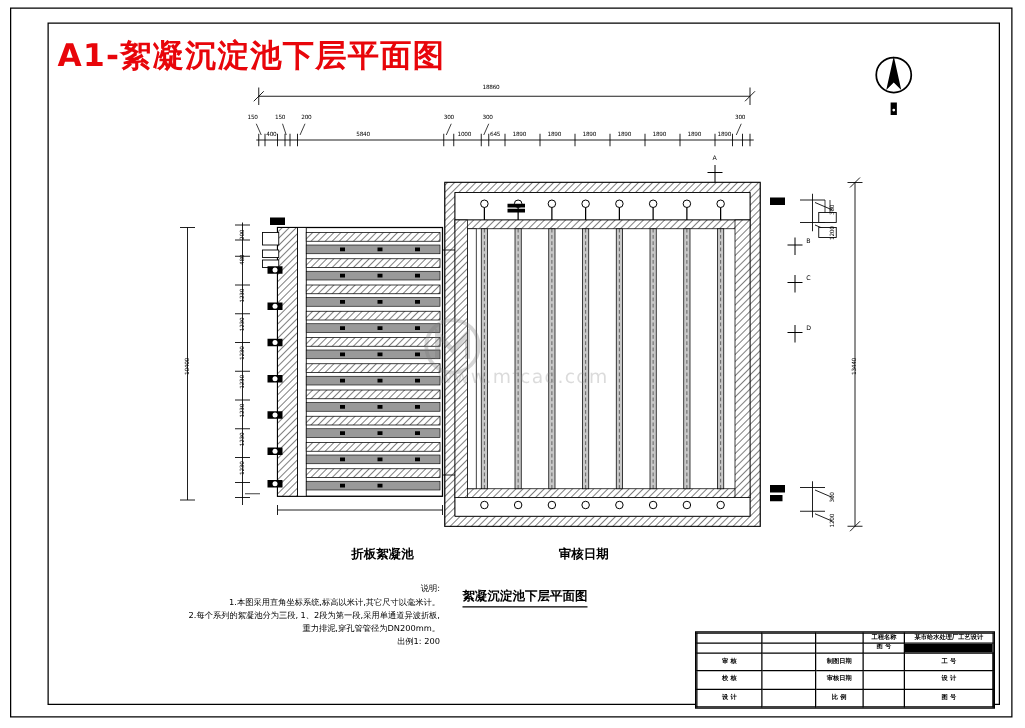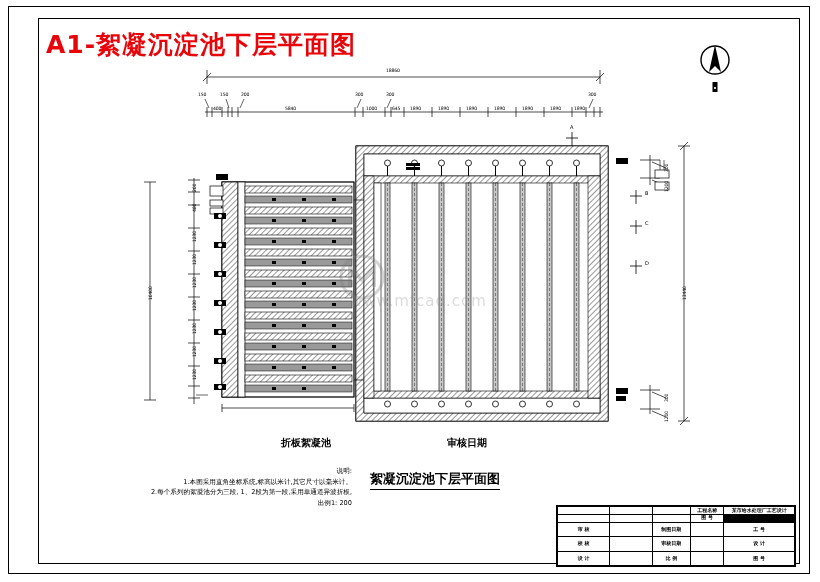--- a/index.html
+++ b/index.html
@@ -19,21 +19,21 @@
   
   .dwg{position:absolute;left:0;top:0;width:820px;height:582px;pointer-events:none;}
   .dwg svg{display:block;}
   .dimtxt{position:absolute;font-size:4.6px;font-family:"DejaVu Sans",sans-serif;
        color:#000;white-space:nowrap;letter-spacing:-0.2px;}
   .dimtxt.v{transform-origin:0 0;transform:rotate(-90deg);}
   .tick{position:absolute;font-size:5px;font-family:"DejaVu Sans",sans-serif;color:#000;}
 
   .caption{position:absolute;font-size:10px;font-weight:bold;color:#000;
        font-family:"DejaVu Sans",sans-serif;white-space:nowrap;}
-  .caption.big{font-size:13px;}
+  .caption.big{font-size:10px;}
   .caption.big::after{content:"";display:block;height:1px;background:#000;margin-top:1px;}
 
   
   .notes{position:absolute;left:62px;top:466px;width:290px;font-size:6.6px;line-height:10.5px;
        font-family:"DejaVu Sans",sans-serif;color:#000;}
   .notes div{white-space:nowrap;text-align:right;}
   .notes .indent{padding-left:7px;}
 
   
   .wm{position:absolute;left:330px;top:248px;width:300px;height:72px;opacity:.30;pointer-events:none;}
@@ -504,20 +504,21 @@
   </div>
 
   <div class="caption" style="left:281px;top:436px;">折板絮凝池</div>
   <div class="caption" style="left:447px;top:436px;">审核日期</div>
   <div class="caption big" style="left:370px;top:470px;">絮凝沉淀池下层平面图</div>
 
   <div class="notes">
     <div>说明:</div>
     <div>1.本图采用直角坐标系统,标高以米计,其它尺寸以毫米计。</div>
     <div>2.每个系列的絮凝池分为三段, 1、2段为第一段,采用单通道异波折板,</div>
+    <div class="indent">重力排泥,穿孔管管径为DN200mm。</div>
     <div>出例1: 200</div>
   </div>
 
   <div class="tb">
     <table>
       <tbody>
           <tr>
             <td style="width: 22%;"></td>
             <td style="width: 18%;"></td>
             <td style="width: 16%;"></td>

